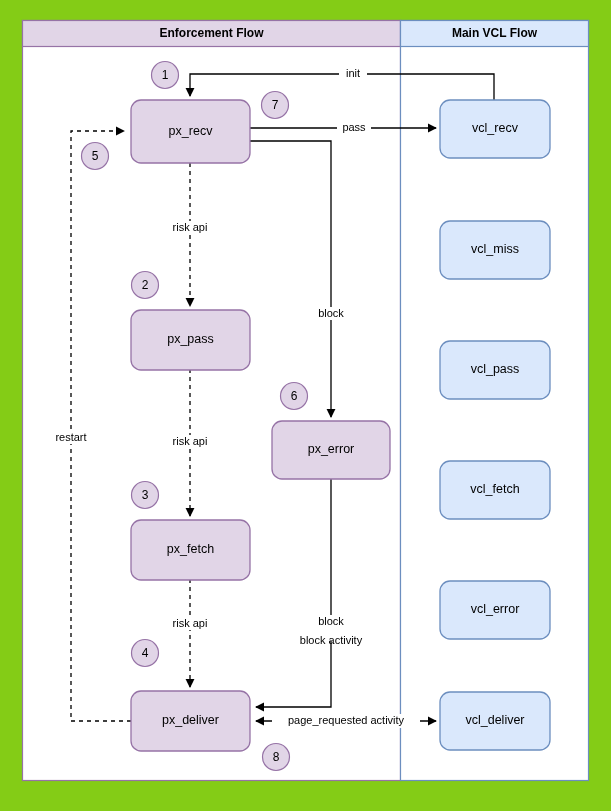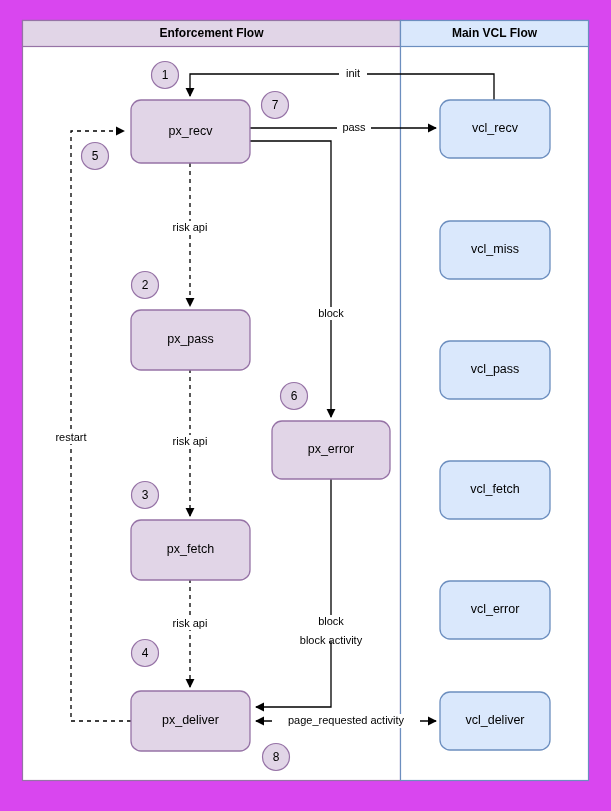--- a/index.html
+++ b/index.html
@@ -7,21 +7,21 @@
     padding: 0;
     background: #ffffff;
   }
   body {
     font-family: "Liberation Sans", sans-serif;
   }
   #canvas {
     position: relative;
     width: 611px;
     height: 811px;
-    background: #d946ef;
+    background: #84cc16;
     overflow: hidden;
   }
   svg#diagram {
     position: absolute;
     top: 0;
     left: 0;
     width: 611px;
     height: 811px;
   }
   .lane-header-text {

